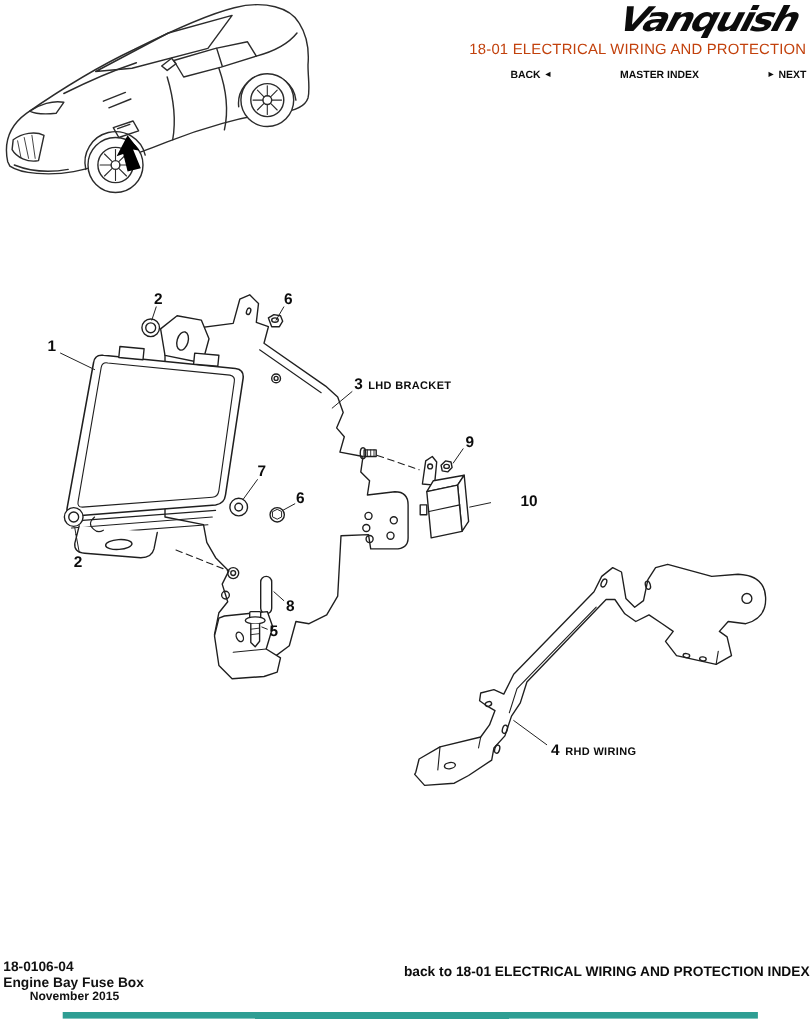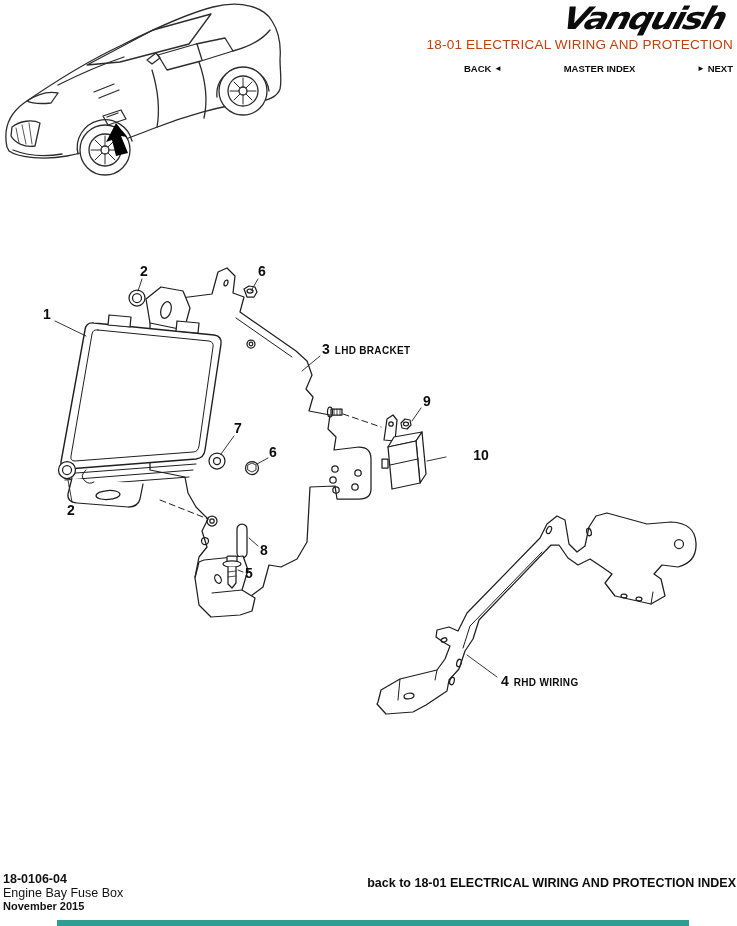--- a/index.html
+++ b/index.html
@@ -25,22 +25,22 @@
   .diagram{position:absolute;inset:0;}
   .diagram-svg{position:absolute;left:0;top:0;width:737px;height:926px;}
   .co{position:absolute;transform:translate(-50%,-50%);font-weight:bold;font-size:14px;color:#0c0c0c;}
   .co-label{position:absolute;transform:translateY(-50%);display:flex;align-items:baseline;gap:5px;color:#0c0c0c;white-space:nowrap;}
   .co-num{font-weight:bold;font-size:14px;}
   .co-text{font-weight:bold;font-size:10px;letter-spacing:.3px;}
 
   
   .footer-left{position:absolute;left:3px;top:873px;line-height:13.5px;}
   .doc-number{font-weight:bold;font-size:12.5px;}
-  .doc-title{font-weight:normal;font-size:12.5px;}
-  .doc-date{font-weight:bold;font-size:11px;}
+  .doc-title{font-weight:bold;font-size:12.5px;}
+  .doc-date{font-weight:bold;font-size:11px;margin-left:24px;}
   .footer-link{position:absolute;right:1px;top:876px;font-weight:bold;font-size:12.5px;
                color:#0c0c0c;text-decoration:none;cursor:pointer;white-space:nowrap;}
   .accent-bar{position:absolute;left:57px;width:632px;bottom:0;height:6px;}
 </style>
 </head>
 <body>
 
 <div class="page">
 
   <div class="car">

